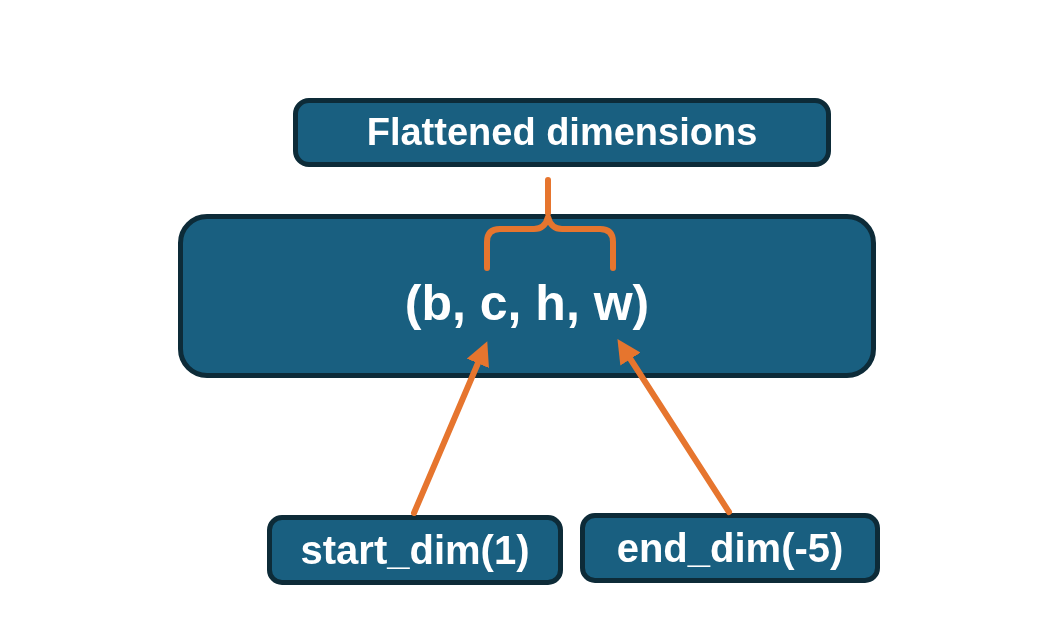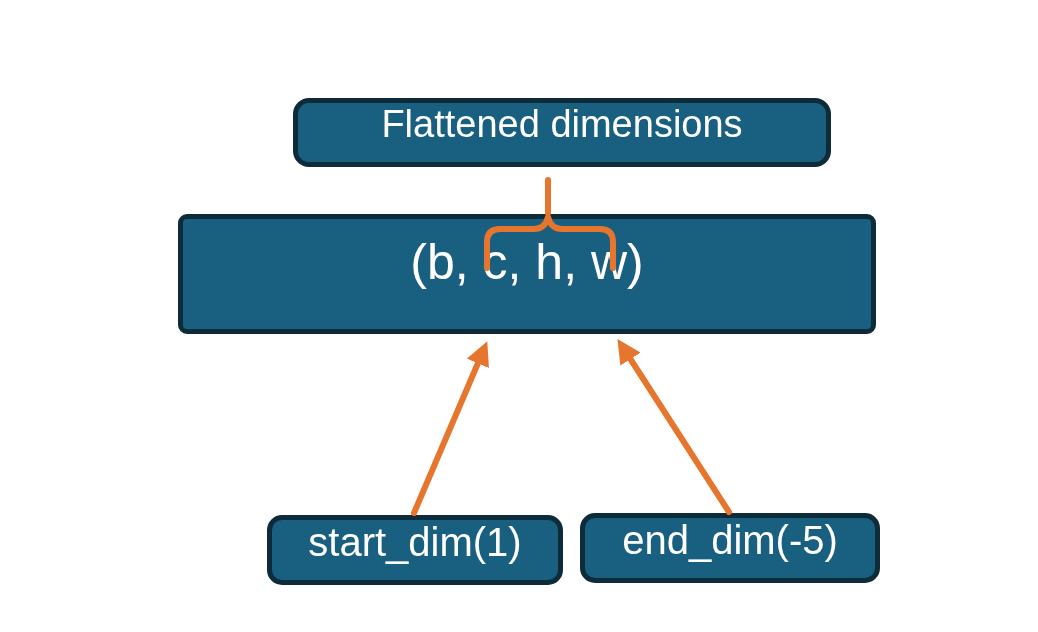--- a/index.html
+++ b/index.html
@@ -18,32 +18,33 @@
     background:var(--background);
     font-family:"Liberation Sans", sans-serif;
     overflow:hidden;
   }
   .box{
     position:absolute;
     background:var(--box-fill);
     border:5px solid var(--box-border);
     color:var(--text);
     display:flex;
-    align-items:flex-start;
+    align-items:center;
     justify-content:center;
     white-space:nowrap;
+    font-weight:bold;
   }
   .box.top{
     left:293px; top:98px; width:538px; height:69px;
     border-radius:16px;
     font-size:38px;
   }
   .box.main{
-    left:178px; top:214px; width:698px; height:120px;
-    border-radius:9px;
+    left:178px; top:214px; width:698px; height:164px;
+    border-radius:29px;
     font-size:50px;
   }
   .box.main span{ margin-top:14px; }
   .box.small{
     height:70px;
     border-radius:15px;
     font-size:40px;
   }
   .box.start{ left:267px; top:515px; width:296px; }
   .box.end{ left:580px; top:513px; width:300px; }

